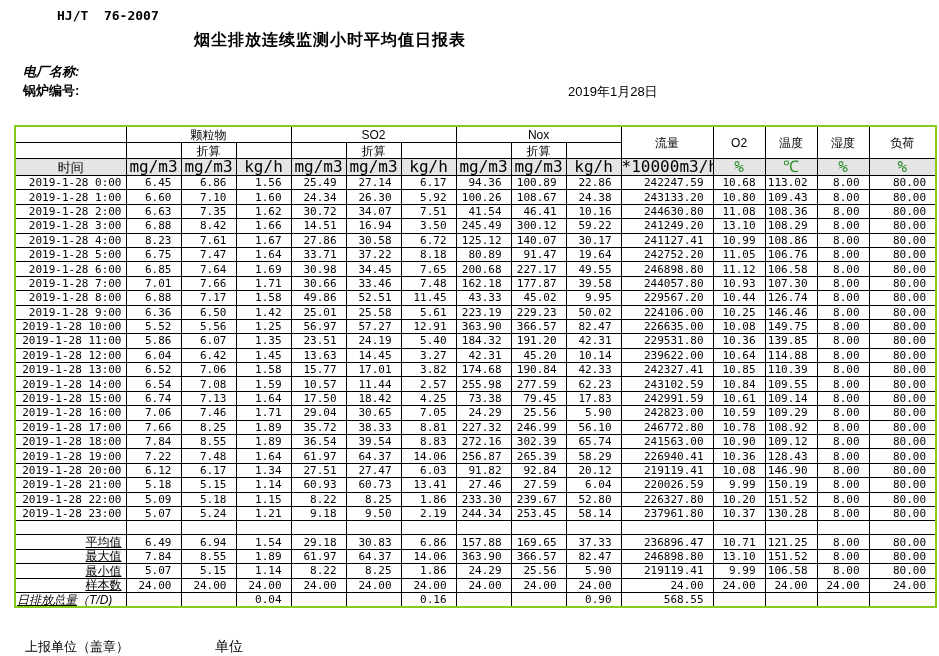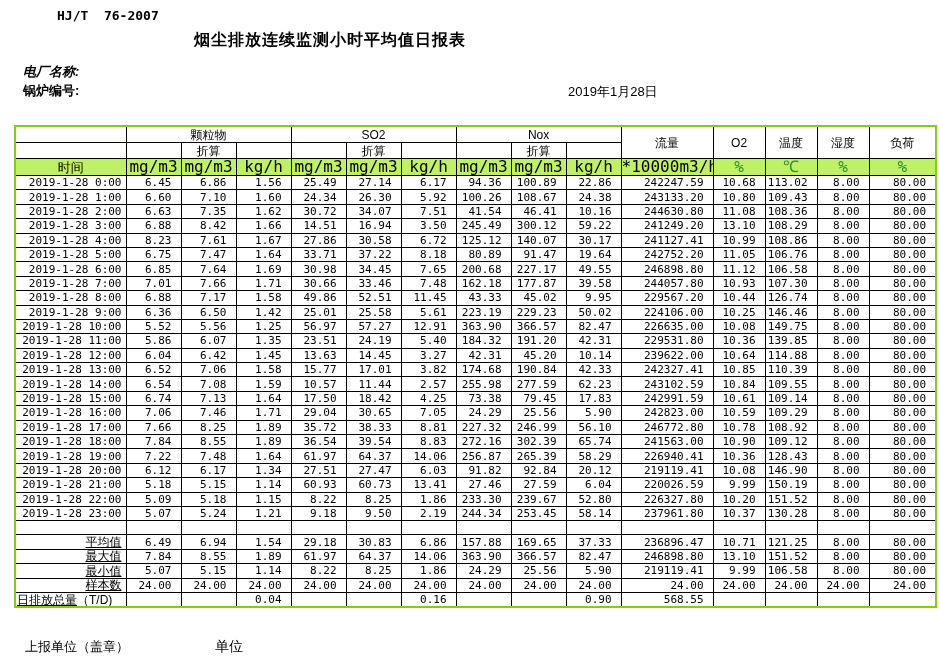--- a/index.html
+++ b/index.html
@@ -9,28 +9,28 @@
        font-weight:bold;font-size:13px;white-space:pre;margin-left:36px;}
   .title{position:absolute;left:0;top:30px;width:660px;text-align:center;
          font-weight:bold;font-size:16px;letter-spacing:1px;}
   .plant{position:absolute;left:23px;top:63px;font-weight:bold;font-size:13px;font-style:italic;}
   .boiler{position:absolute;left:23px;top:82px;font-weight:bold;font-size:13px;}
   .date{position:absolute;left:568px;top:83px;font-size:13px;}
   table.report{position:absolute;left:14px;top:125px;width:921px;border-collapse:collapse;
         table-layout:fixed;font-size:11px;line-height:1;border:2px solid #84cc16;}
   td{border:1px solid #000;padding:0;overflow:hidden;white-space:nowrap;height:13.4px;}
   thead td{height:15px;text-align:center;font-size:12px;}
-  .green-row td{background:#bef264;}
+  .green-row td{background:#e5e5e5;}
   .time-hdr{font-size:13px;}
   .unit{font-family:"DejaVu Sans Mono",monospace;font-size:16px;text-align:center;}
   .gtxt{color:#2f8f2f;}
   .num{font-family:"DejaVu Sans Mono",monospace;text-align:right;padding-right:9px;}
   .time-cell{font-family:"DejaVu Sans Mono",monospace;text-align:right;padding-right:4px;}
   .label-cell{text-align:right;padding-right:4px;font-size:12px;}
-  .total-label{text-align:left;padding-left:1px;}
+  .total-label{text-align:left;padding-left:1px;font-style:italic;}
   .u{text-decoration:underline;}
   .gap-row td{height:13px;}
   .foot-note{position:absolute;left:25px;top:617px;font-size:13px;margin-top:44px;}
   .foot-report{position:absolute;left:25px;top:638px;font-size:13px;}
   .foot-unit{position:absolute;left:215px;top:638px;font-size:14px;}
 </style>
 </head>
 <body>
 
 <div class="std">HJ/T  76-2007</div>

